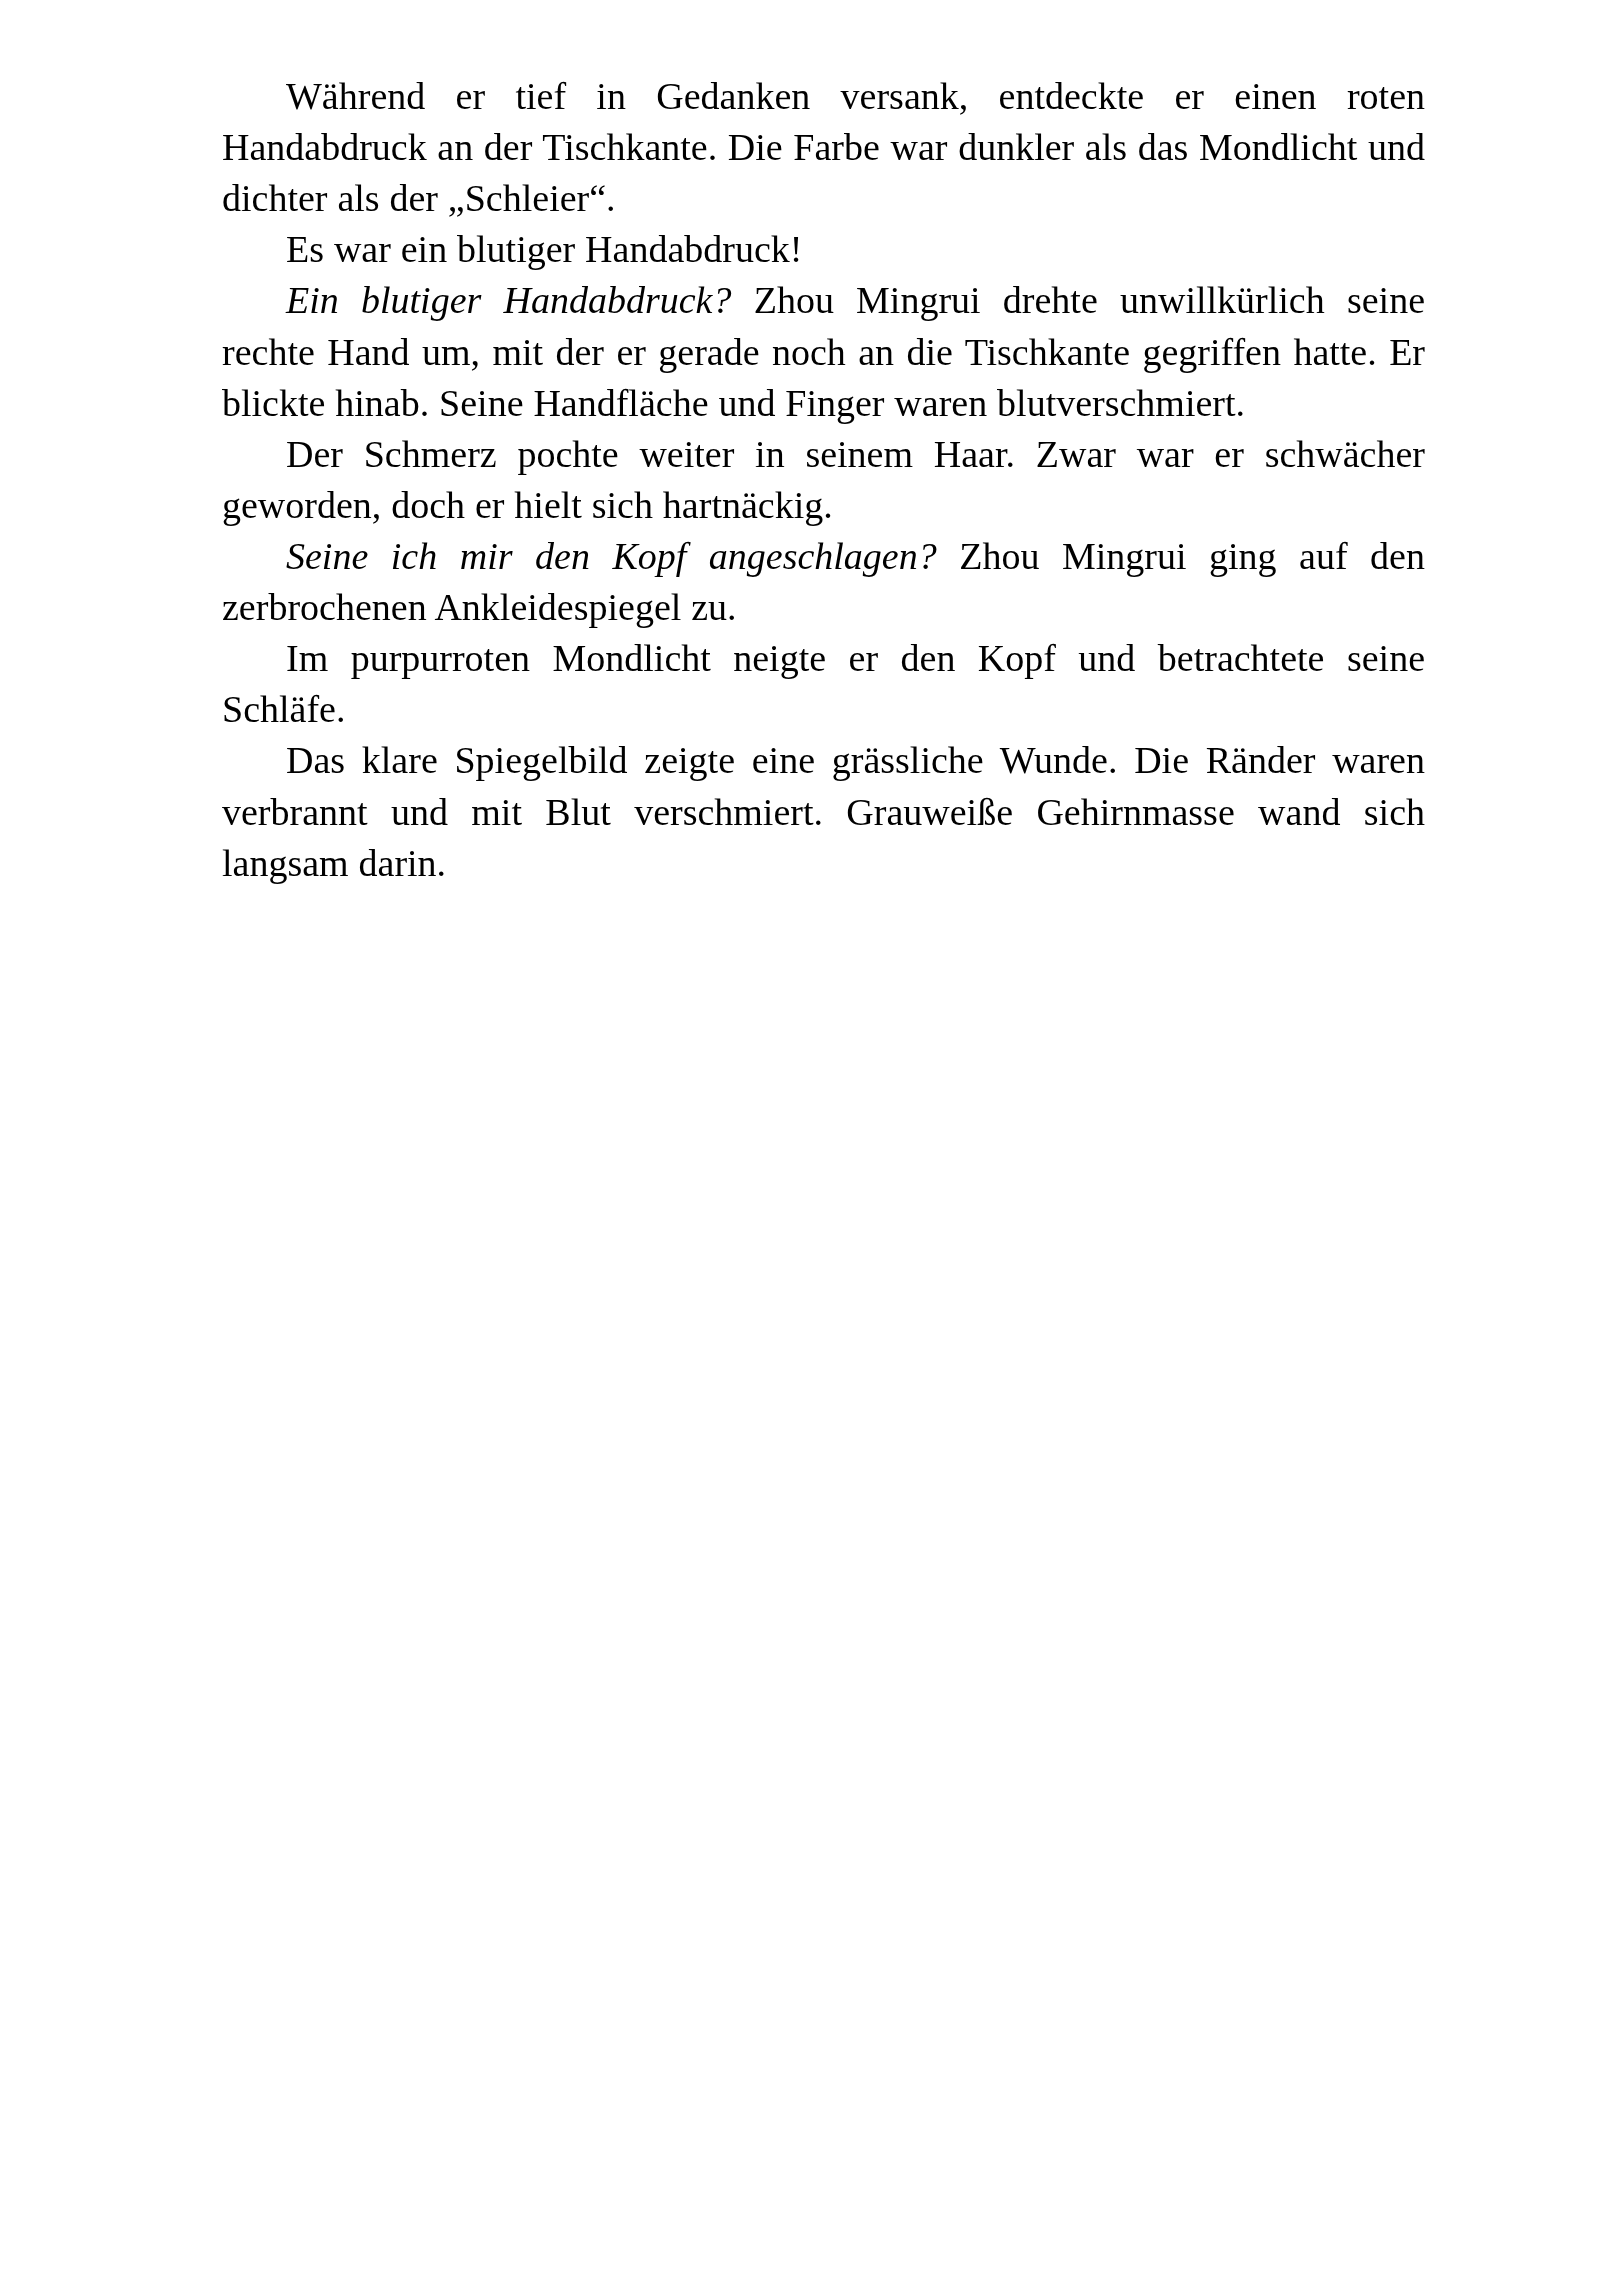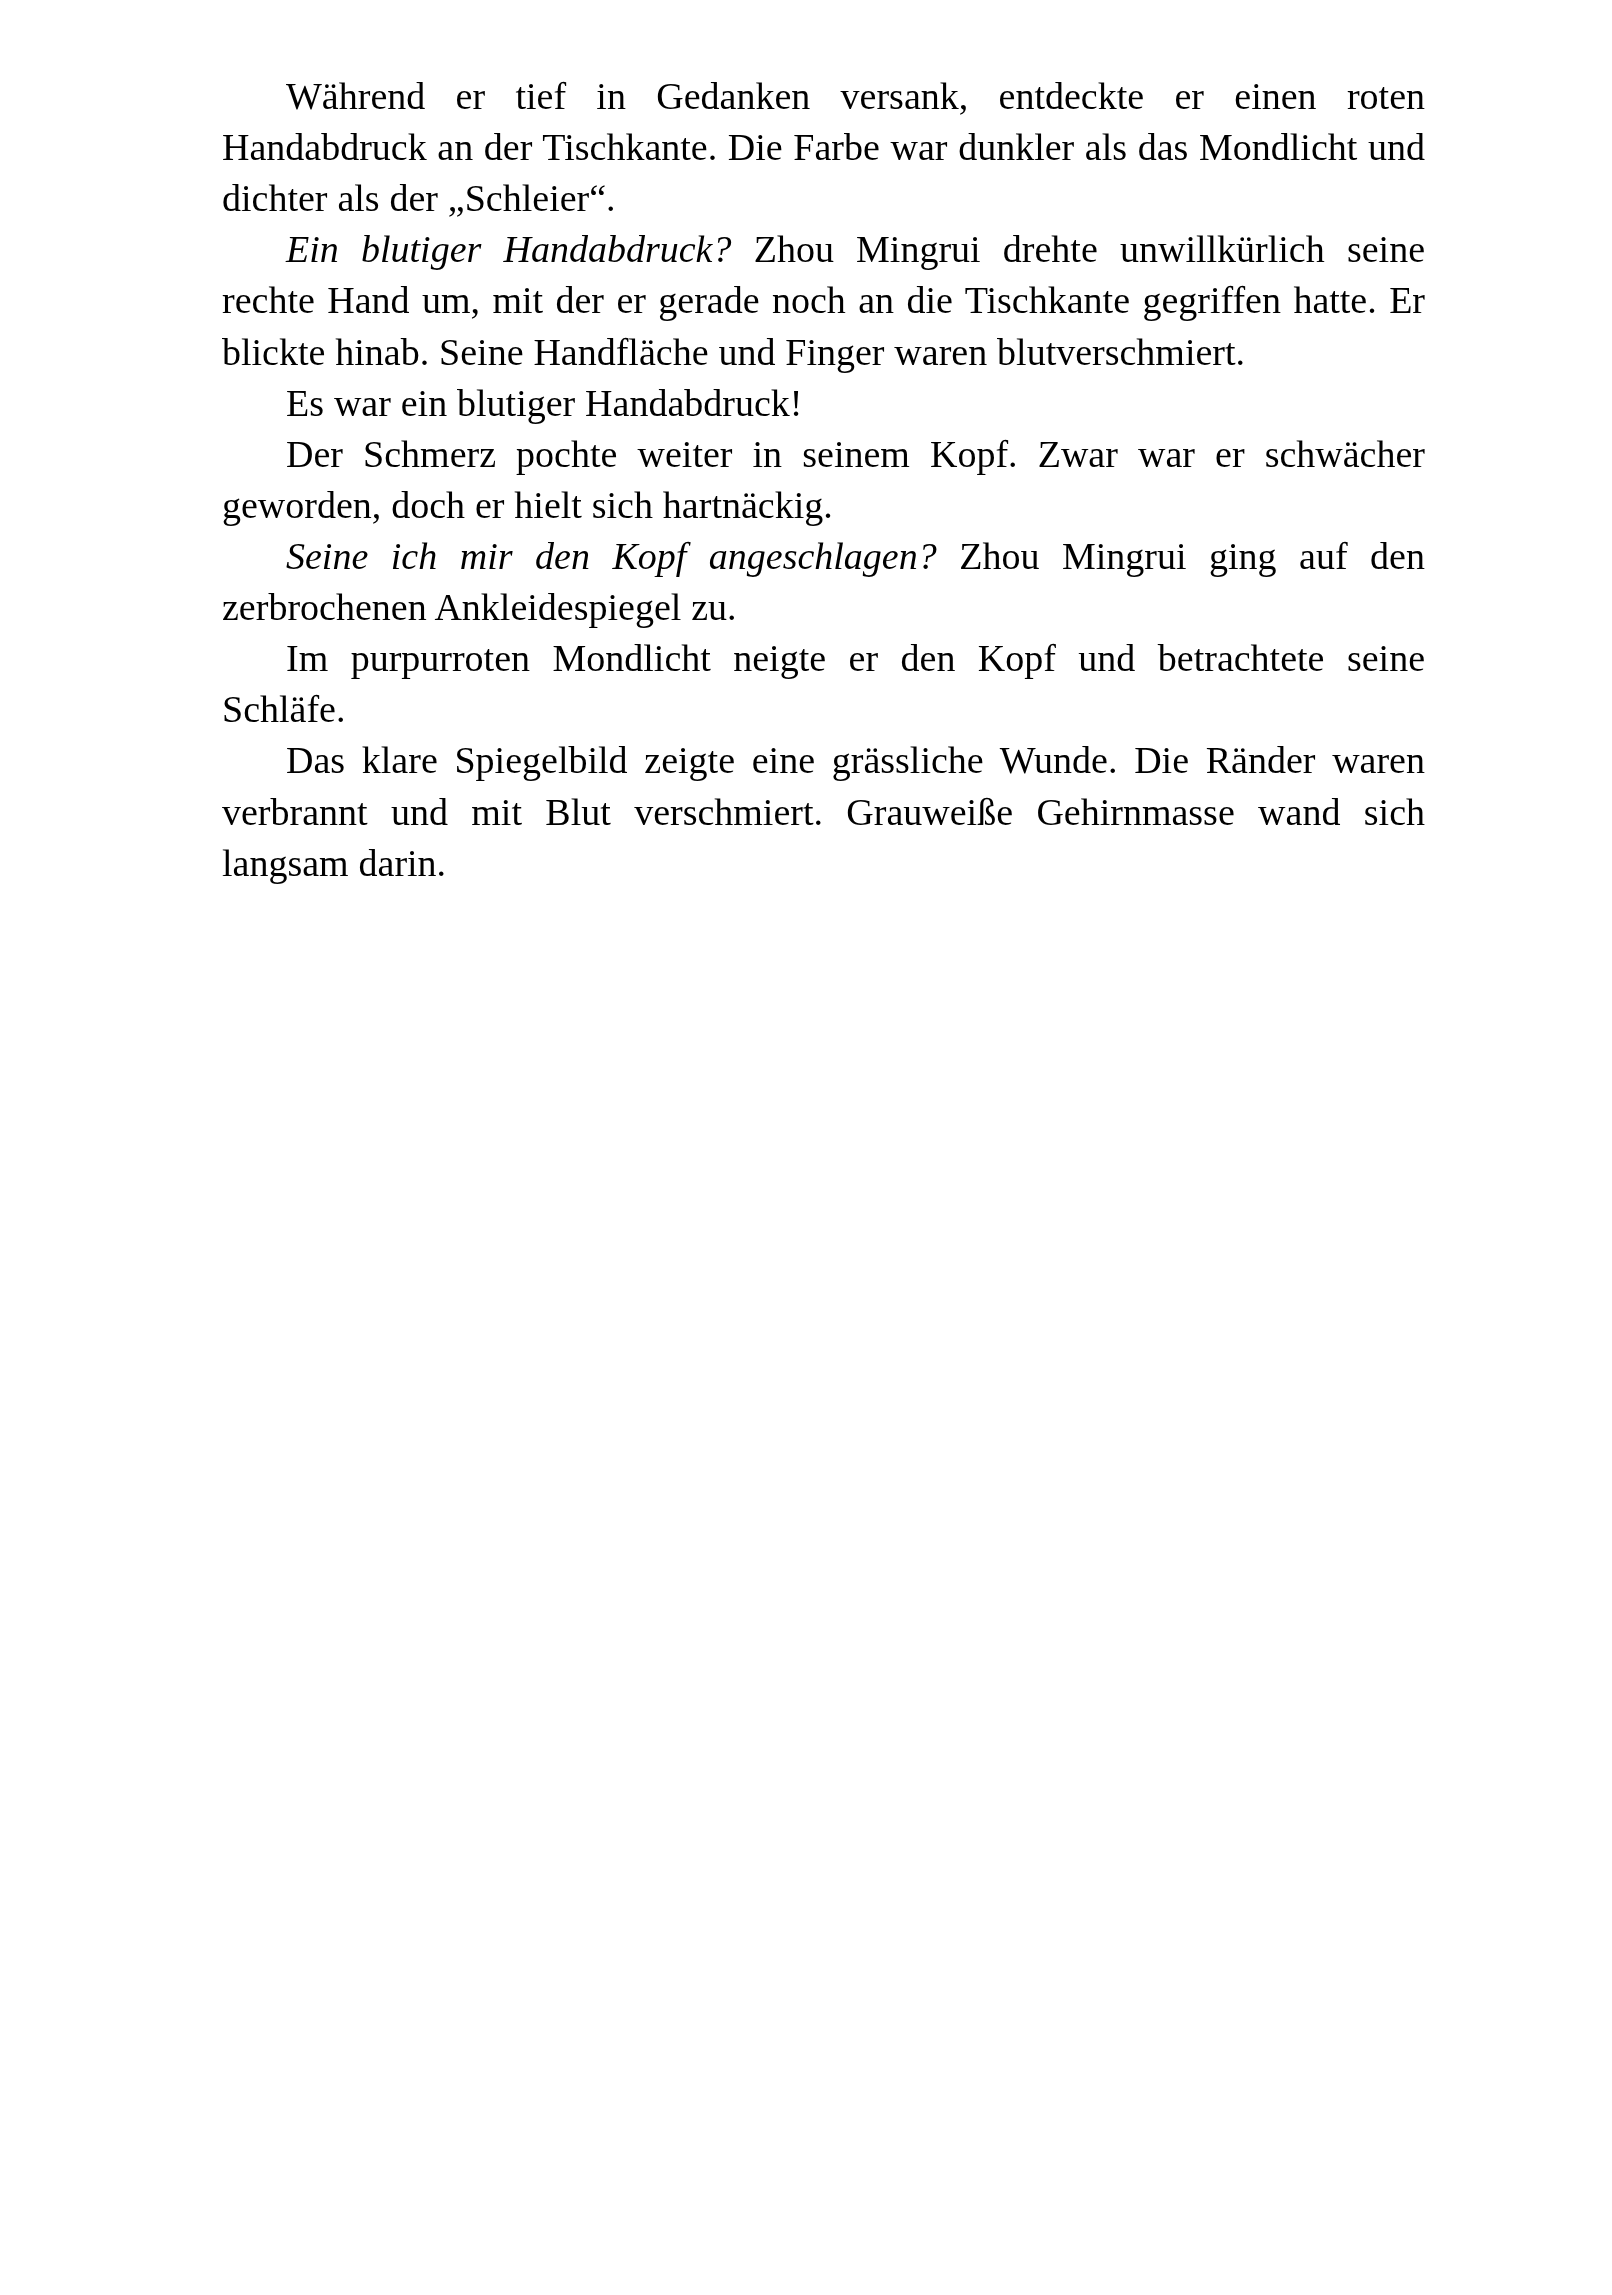--- a/index.html
+++ b/index.html
@@ -46,30 +46,30 @@
 </head>
 <body>
 
 <div class="page">
   <div class="text-column">
 
     <p class="para">
       <span>Während er tief in Gedanken versank, entdeckte er einen roten Handabdruck an der Tischkante. Die Farbe war dunkler als das Mondlicht und dichter als der „Schleier“.</span>
     </p>
 
-    <p class="para">
-      <em>Ein blutiger Handabdruck?</em><span> Zhou Mingrui drehte unwillkürlich seine rechte Hand um, mit der er gerade noch an die Tischkante gegriffen hatte. Er blickte hinab. Seine Handfläche und Finger waren blutverschmiert.</span>
-    </p>
-
     <p class="para last-line-natural">
       <span>Es war ein blutiger Handabdruck!</span>
     </p>
 
     <p class="para">
-      <span>Der Schmerz pochte weiter in seinem Kopf. Zwar war er schwächer geworden, doch er hielt sich hartnäckig.</span>
+      <em>Ein blutiger Handabdruck?</em><span> Zhou Mingrui drehte unwillkürlich seine rechte Hand um, mit der er gerade noch an die Tischkante gegriffen hatte. Er blickte hinab. Seine Handfläche und Finger waren blutverschmiert.</span>
+    </p>
+
+    <p class="para">
+      <span>Der Schmerz pochte weiter in seinem Haar. Zwar war er schwächer geworden, doch er hielt sich hartnäckig.</span>
     </p>
 
     <p class="para">
       <em>Seine ich mir den Kopf angeschlagen?</em><span> Zhou Mingrui ging auf den zerbrochenen Ankleidespiegel zu.</span>
     </p>
 
 
 
 
     <p class="para">

